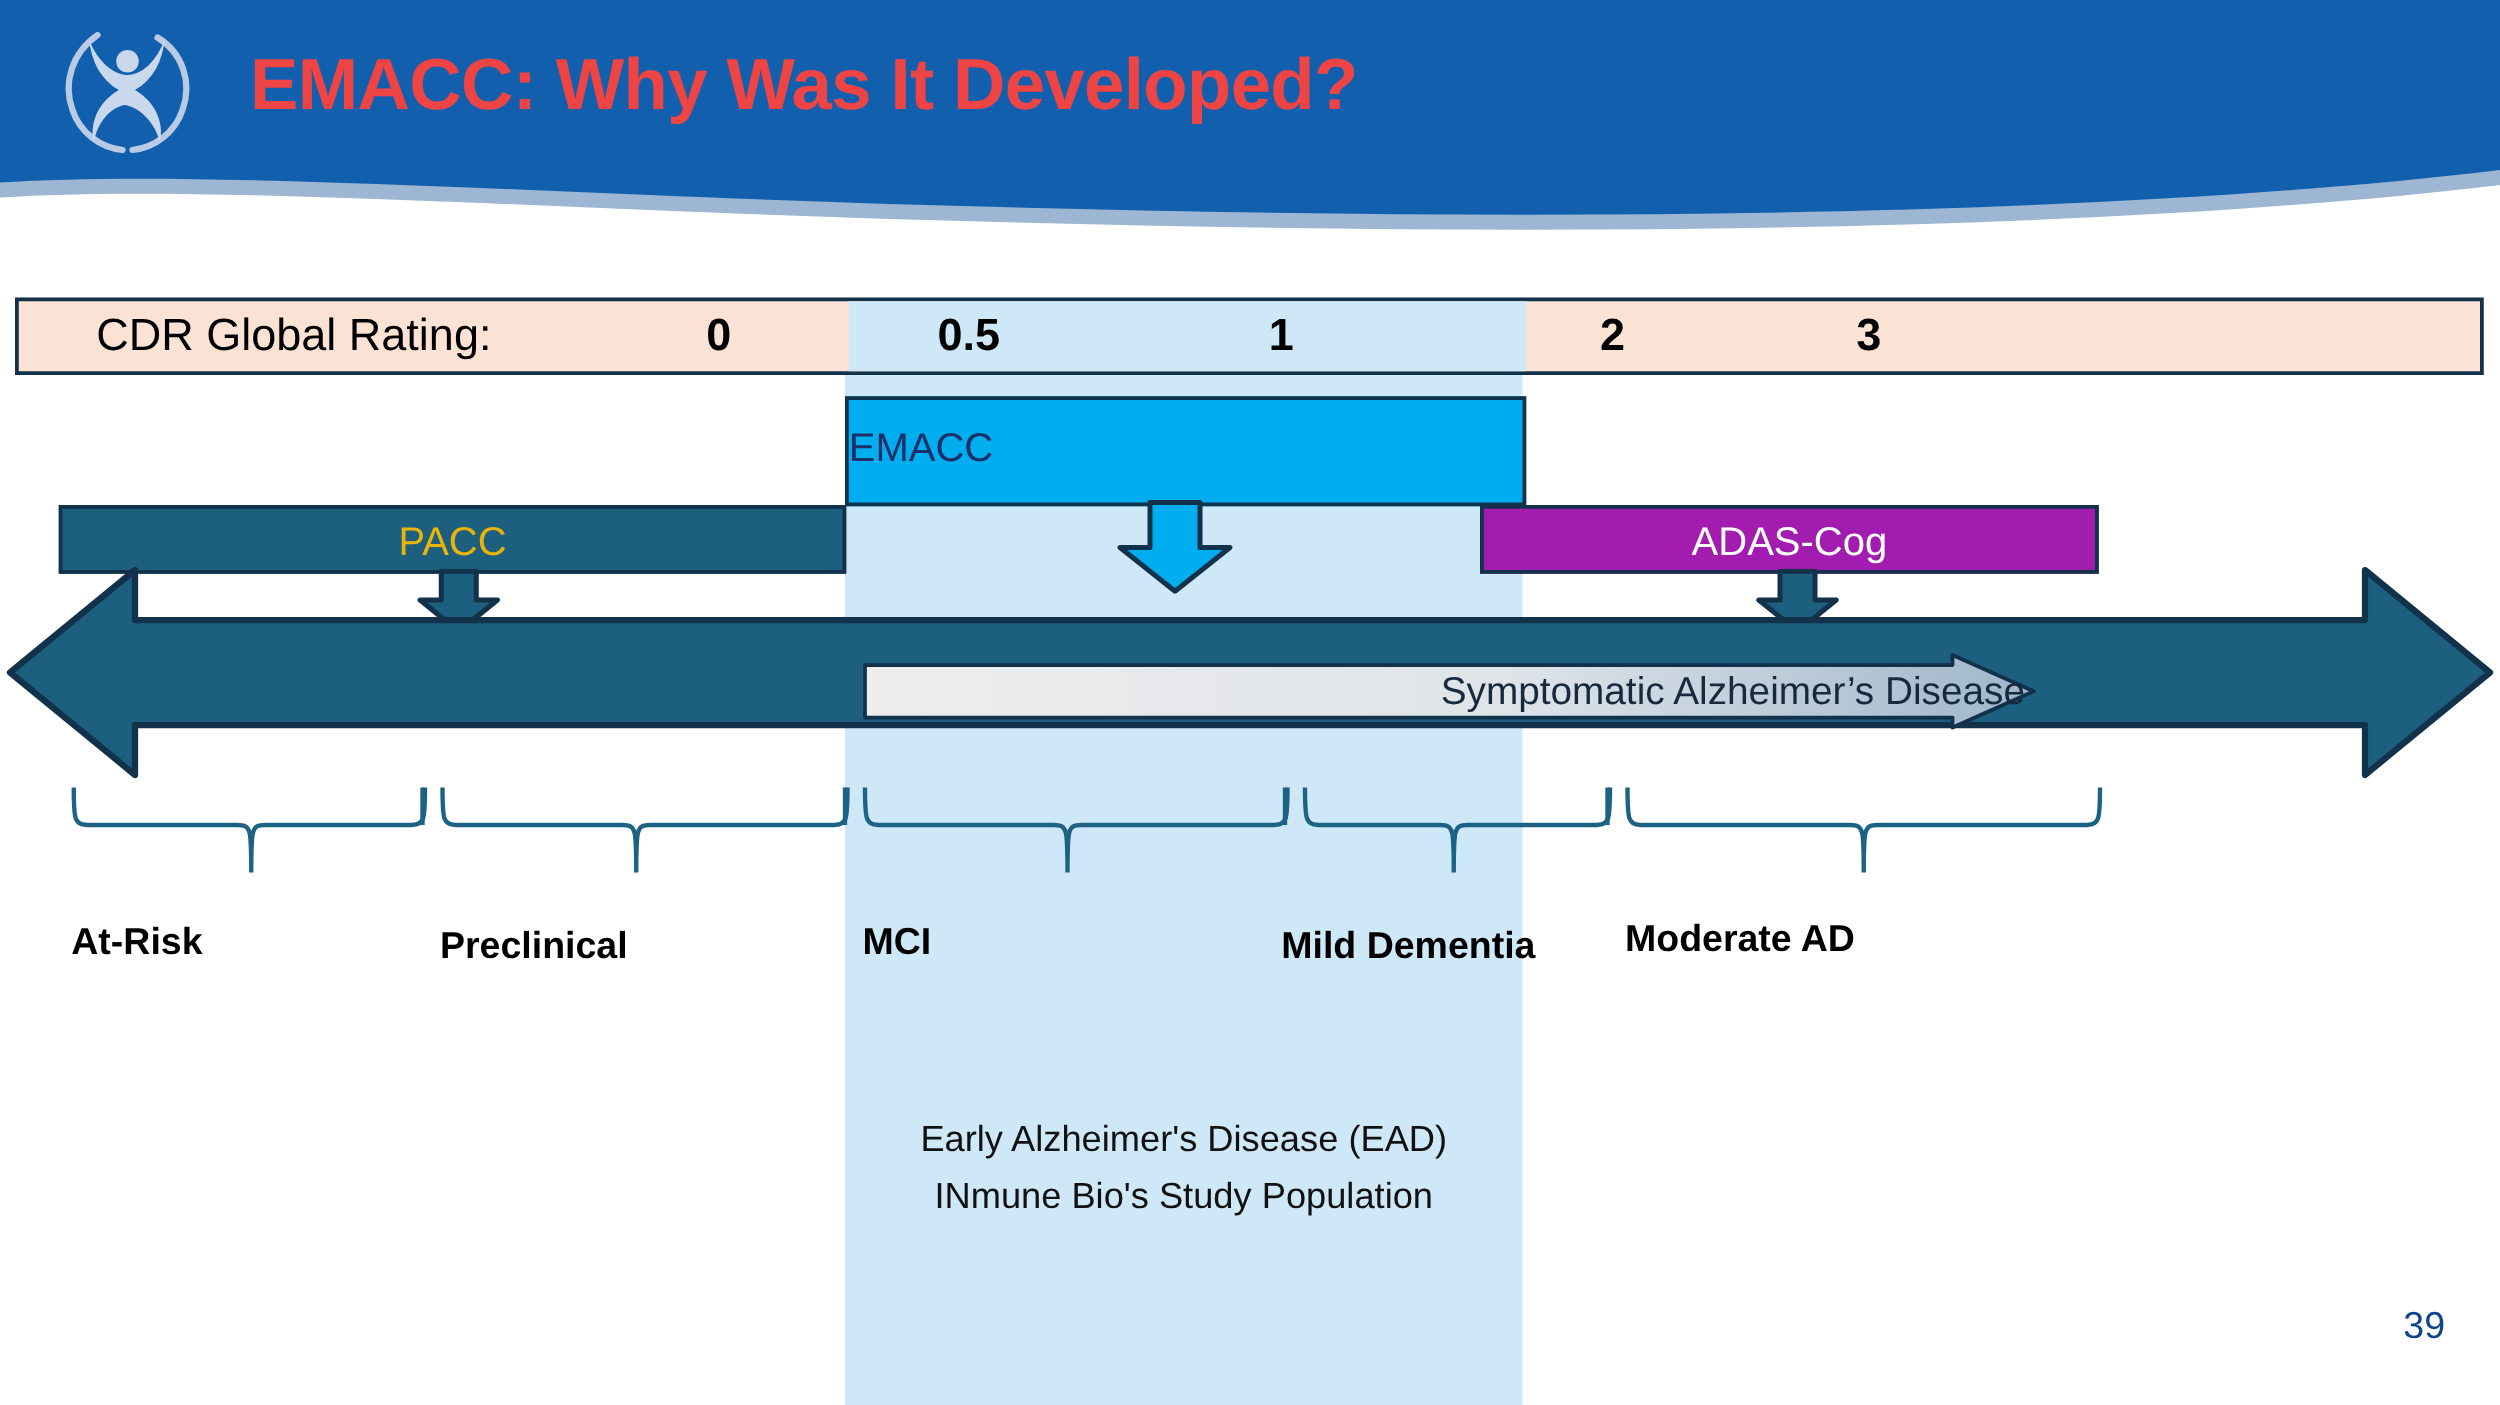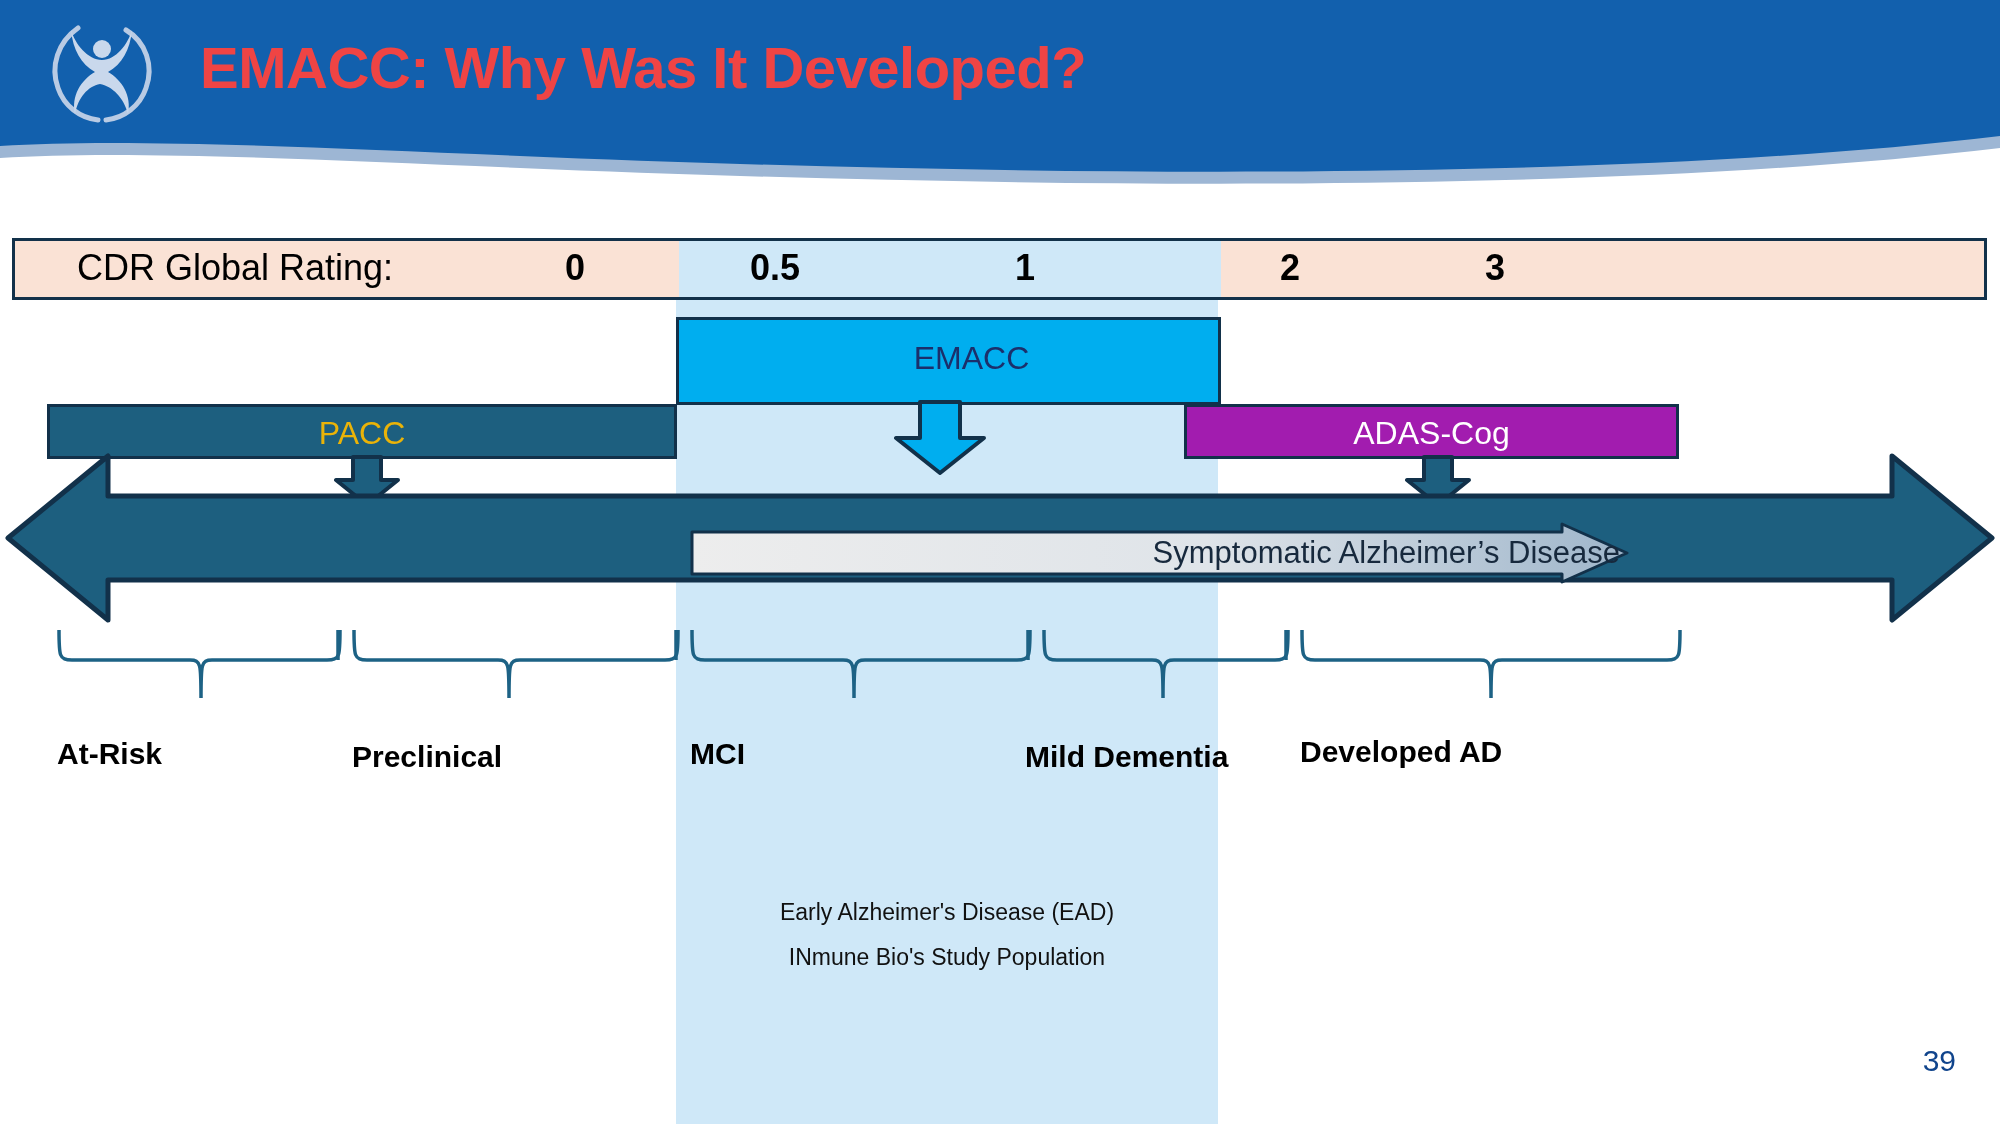--- a/index.html
+++ b/index.html
@@ -26,21 +26,21 @@
     font-family:"Liberation Sans", sans-serif;
   }
 
   
   .ead-band{
     position:absolute;left:676px;top:243px;width:542px;height:881px;
     background:#cfe8f8;
   }
   .ead-caption{
     position:absolute;left:676px;top:890px;width:542px;
-    text-align:center;color:#111111;font-size:23px;line-height:45px;
+    text-align:center;color:#111111;font-size:29px;line-height:45px;
   }
   .ead-caption div{white-space:nowrap;}
 
   
   .cdr-bar{
     position:absolute;left:12px;top:238px;width:1975px;height:62px;
     background:#fae2d5;
     border:3px solid #12314a;
     box-sizing:border-box;
   }
@@ -53,22 +53,22 @@
     font-size:36px;font-weight:normal;color:#000;white-space:nowrap;
   }
   .cdr-val{position:absolute;top:6px;font-size:36px;font-weight:bold;color:#000;}
 
   
   .emacc-box{
     position:absolute;left:676px;top:317px;width:545px;height:88px;
     background:#00aeef;border:3px solid #12314a;box-sizing:border-box;
   }
   .emacc-label{
-    position:absolute;left:0;top:20px;width:100%;text-align:center;
-    color:#1b2f6b;font-size:32px;margin-left:23px;
+    position:absolute;left:0;top:20px;width:100%;text-align:left;
+    color:#1b2f6b;font-size:32px;
   }
   .emacc-arrow{position:absolute;left:890px;top:400px;}
 
   
   .pacc-box{
     position:absolute;left:47px;top:404px;width:630px;height:55px;
     background:#1d5f7f;border:3px solid #12314a;box-sizing:border-box;
   }
   .pacc-label{
     position:absolute;left:0;top:8px;width:100%;text-align:center;
@@ -211,21 +211,21 @@
       <path d="M676,4 L676,34"></path>
       <path d="M1028,4 L1028,34"></path>
       <path d="M1286,4 L1286,34"></path>
     </g>
   </svg>
 
   <div class="stage-label" style="left:57px;  top:737px; width:283px;">At-Risk</div>
   <div class="stage-label" style="left:352px; top:740px; width:326px;">Preclinical</div>
   <div class="stage-label" style="left:690px; top:737px; width:340px;">MCI</div>
   <div class="stage-label" style="left:1025px;top:740px; width:310px;">Mild Dementia</div>
-  <div class="stage-label" style="left:1300px;top:735px; width:380px;">Developed AD</div>
+  <div class="stage-label" style="left:1300px;top:735px; width:380px;">Moderate AD</div>
 
   <div class="ead-caption">
     <div>Early Alzheimer's Disease (EAD)</div>
     <div>INmune Bio's Study Population</div>
   </div>
 
   <div class="slide-no">39</div>
 
 </div>
 

